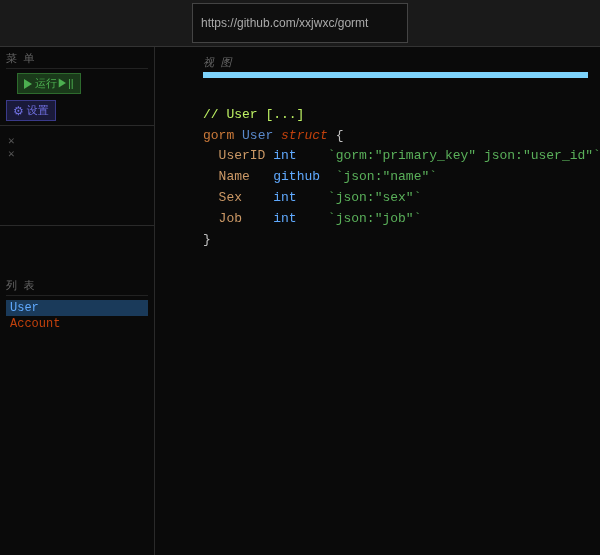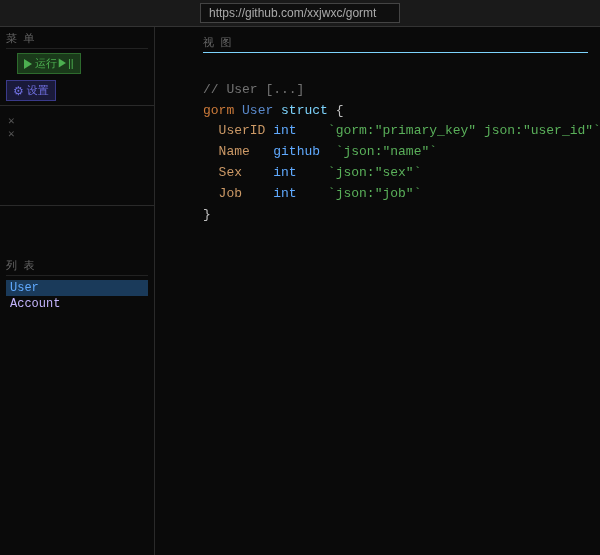--- a/index.html
+++ b/index.html
@@ -18,22 +18,22 @@
       border-bottom: 1px solid #333;
       padding: 3px 0;
       text-align: center;
     }
 
     .url-bar input {
       background: #0f0f0f;
       border: 1px solid #444;
       color: #aaa;
       font-size: 12px;
-      padding: 2px 8px;
-      width: 200px;
+      padding: 12px 8px;
+      width: 216px;
       outline: none;
     }
 
     .main-layout {
       display: flex;
       height: calc(555px - 26px);
       gap: 36px;
     }
 
     
@@ -104,21 +104,21 @@
     }
 
     .list-section {
       flex: 1;
       padding: 4px 6px;
       margin-top: 48px;
     }
 
     .list-item {
       padding: 1px 4px;
-      color: #c4b5fd;
+      color: #c2410c;
       cursor: pointer;
       font-size: 12px;
     }
 
     .list-item.selected {
       background: #1a3a5a;
       color: #60aaff;
     }
 
     
@@ -127,24 +127,24 @@
       padding: 8px 12px;
       overflow: auto;
       background: #0a0a0a;
     }
 
     .code-block {
       line-height: 1.6;
       white-space: pre;
     }
 
-    .code-comment { color: #737373; }
+    .code-comment { color: #bef264; }
     .code-keyword { color: #cc7a3a; }
     .code-type { color: #5a8acc; }
-    .code-struct { color: #7dd3fc; }
+    .code-struct { color: #c2410c; font-style: italic; }
     .code-brace { color: #c0c0c0; }
     .code-field { color: #cc9966; }
     .code-int { color: #60aaff; }
     .code-string-type { color: #60aaff; }
     .code-tag { color: #5ab05a; }
 
     .x-marks {
       color: #555;
       font-size: 11px;
       padding: 4px 2px;
@@ -180,21 +180,21 @@
     </div>
 
     <div class="list-section">
       <div class="section-label">列 表</div>
       <div class="list-item selected">User</div>
       <div class="list-item">Account</div>
     </div>
   </div>
 
   <div class="right-panel">
-    <div style="color:#666; font-size:11px; border-bottom:1px solid #7dd3fc; margin-bottom:6px; padding-bottom:2px;">视 图</div>
+    <div style="color:#666; font-size:11px; border-bottom:6px solid #7dd3fc; margin-bottom:6px; padding-bottom:2px;font-style:italic;">视 图</div>
     <div class="code-block">
 <span class="code-comment">// User [...]</span>
 <span class="code-keyword">gorm</span> <span class="code-type">User</span> <span class="code-struct">struct</span> <span class="code-brace">{</span>
   <span class="code-field">UserID</span> <span class="code-int">int</span>    <span class="code-tag">`gorm:"primary_key" json:"user_id"`</span>
   <span class="code-field">Name</span>   <span class="code-string-type">github</span>  <span class="code-tag">`json:"name"`</span>
   <span class="code-field">Sex</span>    <span class="code-int">int</span>    <span class="code-tag">`json:"sex"`</span>
   <span class="code-field">Job</span>    <span class="code-int">int</span>    <span class="code-tag">`json:"job"`</span>
 <span class="code-brace">}</span>
     </div>
   </div>

